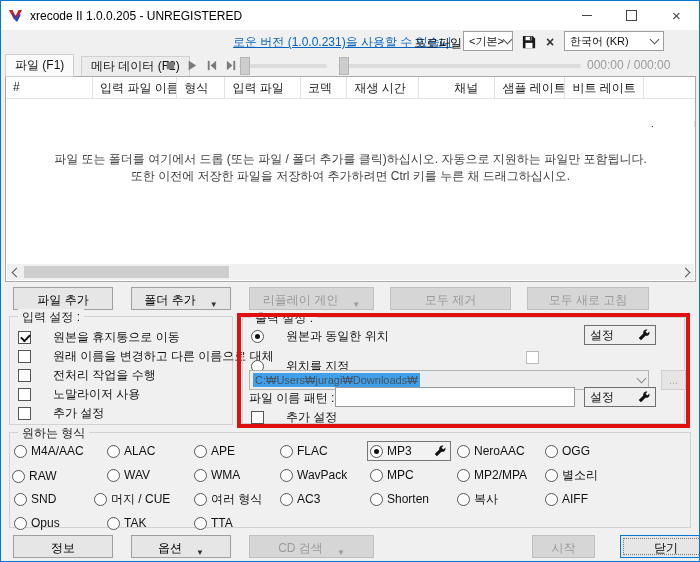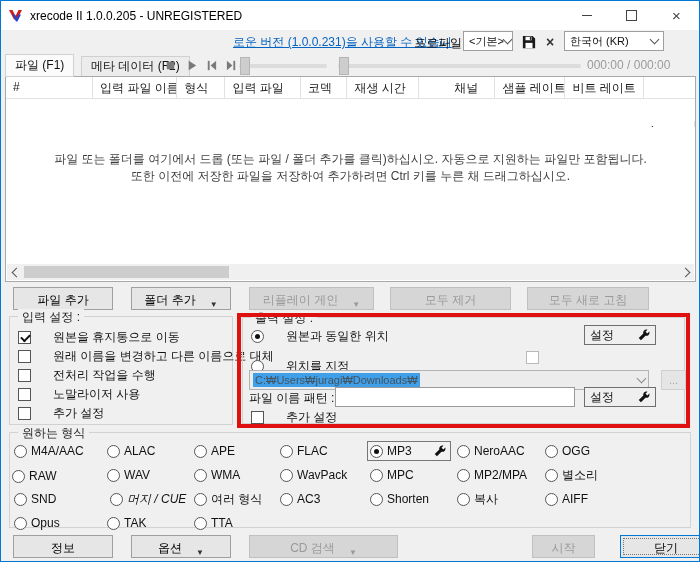--- a/index.html
+++ b/index.html
@@ -66,21 +66,21 @@
   .btn.disabled .arr{color:#9a9a9a;}
   .row-actions .btn{top:286px;}
   .row-bottom .btn{top:534px;}
   .btn-addfile{left:12px;width:100px;}
   .btn-addfolder{left:130px;width:100px;}
   .btn-replaygain{left:248px;width:125px;}
   .btn-removeall{left:389px;width:121px;}
   .btn-refreshall{left:526px;width:122px;}
   .btn-info{left:12px;width:100px;}
   .btn-options{left:130px;width:100px;}
-  .btn-cdsearch{left:248px;width:149px;}
+  .btn-cdsearch{left:248px;width:125px;}
   .btn-start{left:531px;width:63px;}
   .btn-close{left:619px;width:92px;border:1px solid #0078d7;outline:1px dotted #777;outline-offset:-4px;}
 
   
   .group{position:absolute;box-sizing:border-box;border:1px solid #d2d2d2;}
   .group-title{position:absolute;top:-8px;left:8px;background:#f0f0f0;padding:0 4px;color:#1c1c1c;white-space:nowrap;}
   .grp-input{left:8px;top:315px;width:224px;height:109px;}
   .grp-output{left:241px;top:316px;width:443px;height:107px;}
   .grp-format{left:8px;top:431px;width:682px;height:96px;}
 
@@ -324,21 +324,21 @@
           <span>Opus</span>
         </div>
         <div class="fmt-item" style="left: 97px; top: 10px;">
           <span class="radio"></span>
           <span>ALAC</span>
         </div>
         <div class="fmt-item" style="left: 97px; top: 34px;">
           <span class="radio"></span>
           <span>WAV</span>
         </div>
-        <div class="fmt-item" style="left: 100px; top: 58px; font-style: italic;">
+        <div class="fmt-item" style="left: 84px; top: 58px;">
           <span class="radio"></span>
           <span>머지 / CUE</span>
         </div>
         <div class="fmt-item" style="left: 97px; top: 82px;">
           <span class="radio"></span>
           <span>TAK</span>
         </div>
         <div class="fmt-item" style="left: 184px; top: 10px;">
           <span class="radio"></span>
           <span>APE</span>

